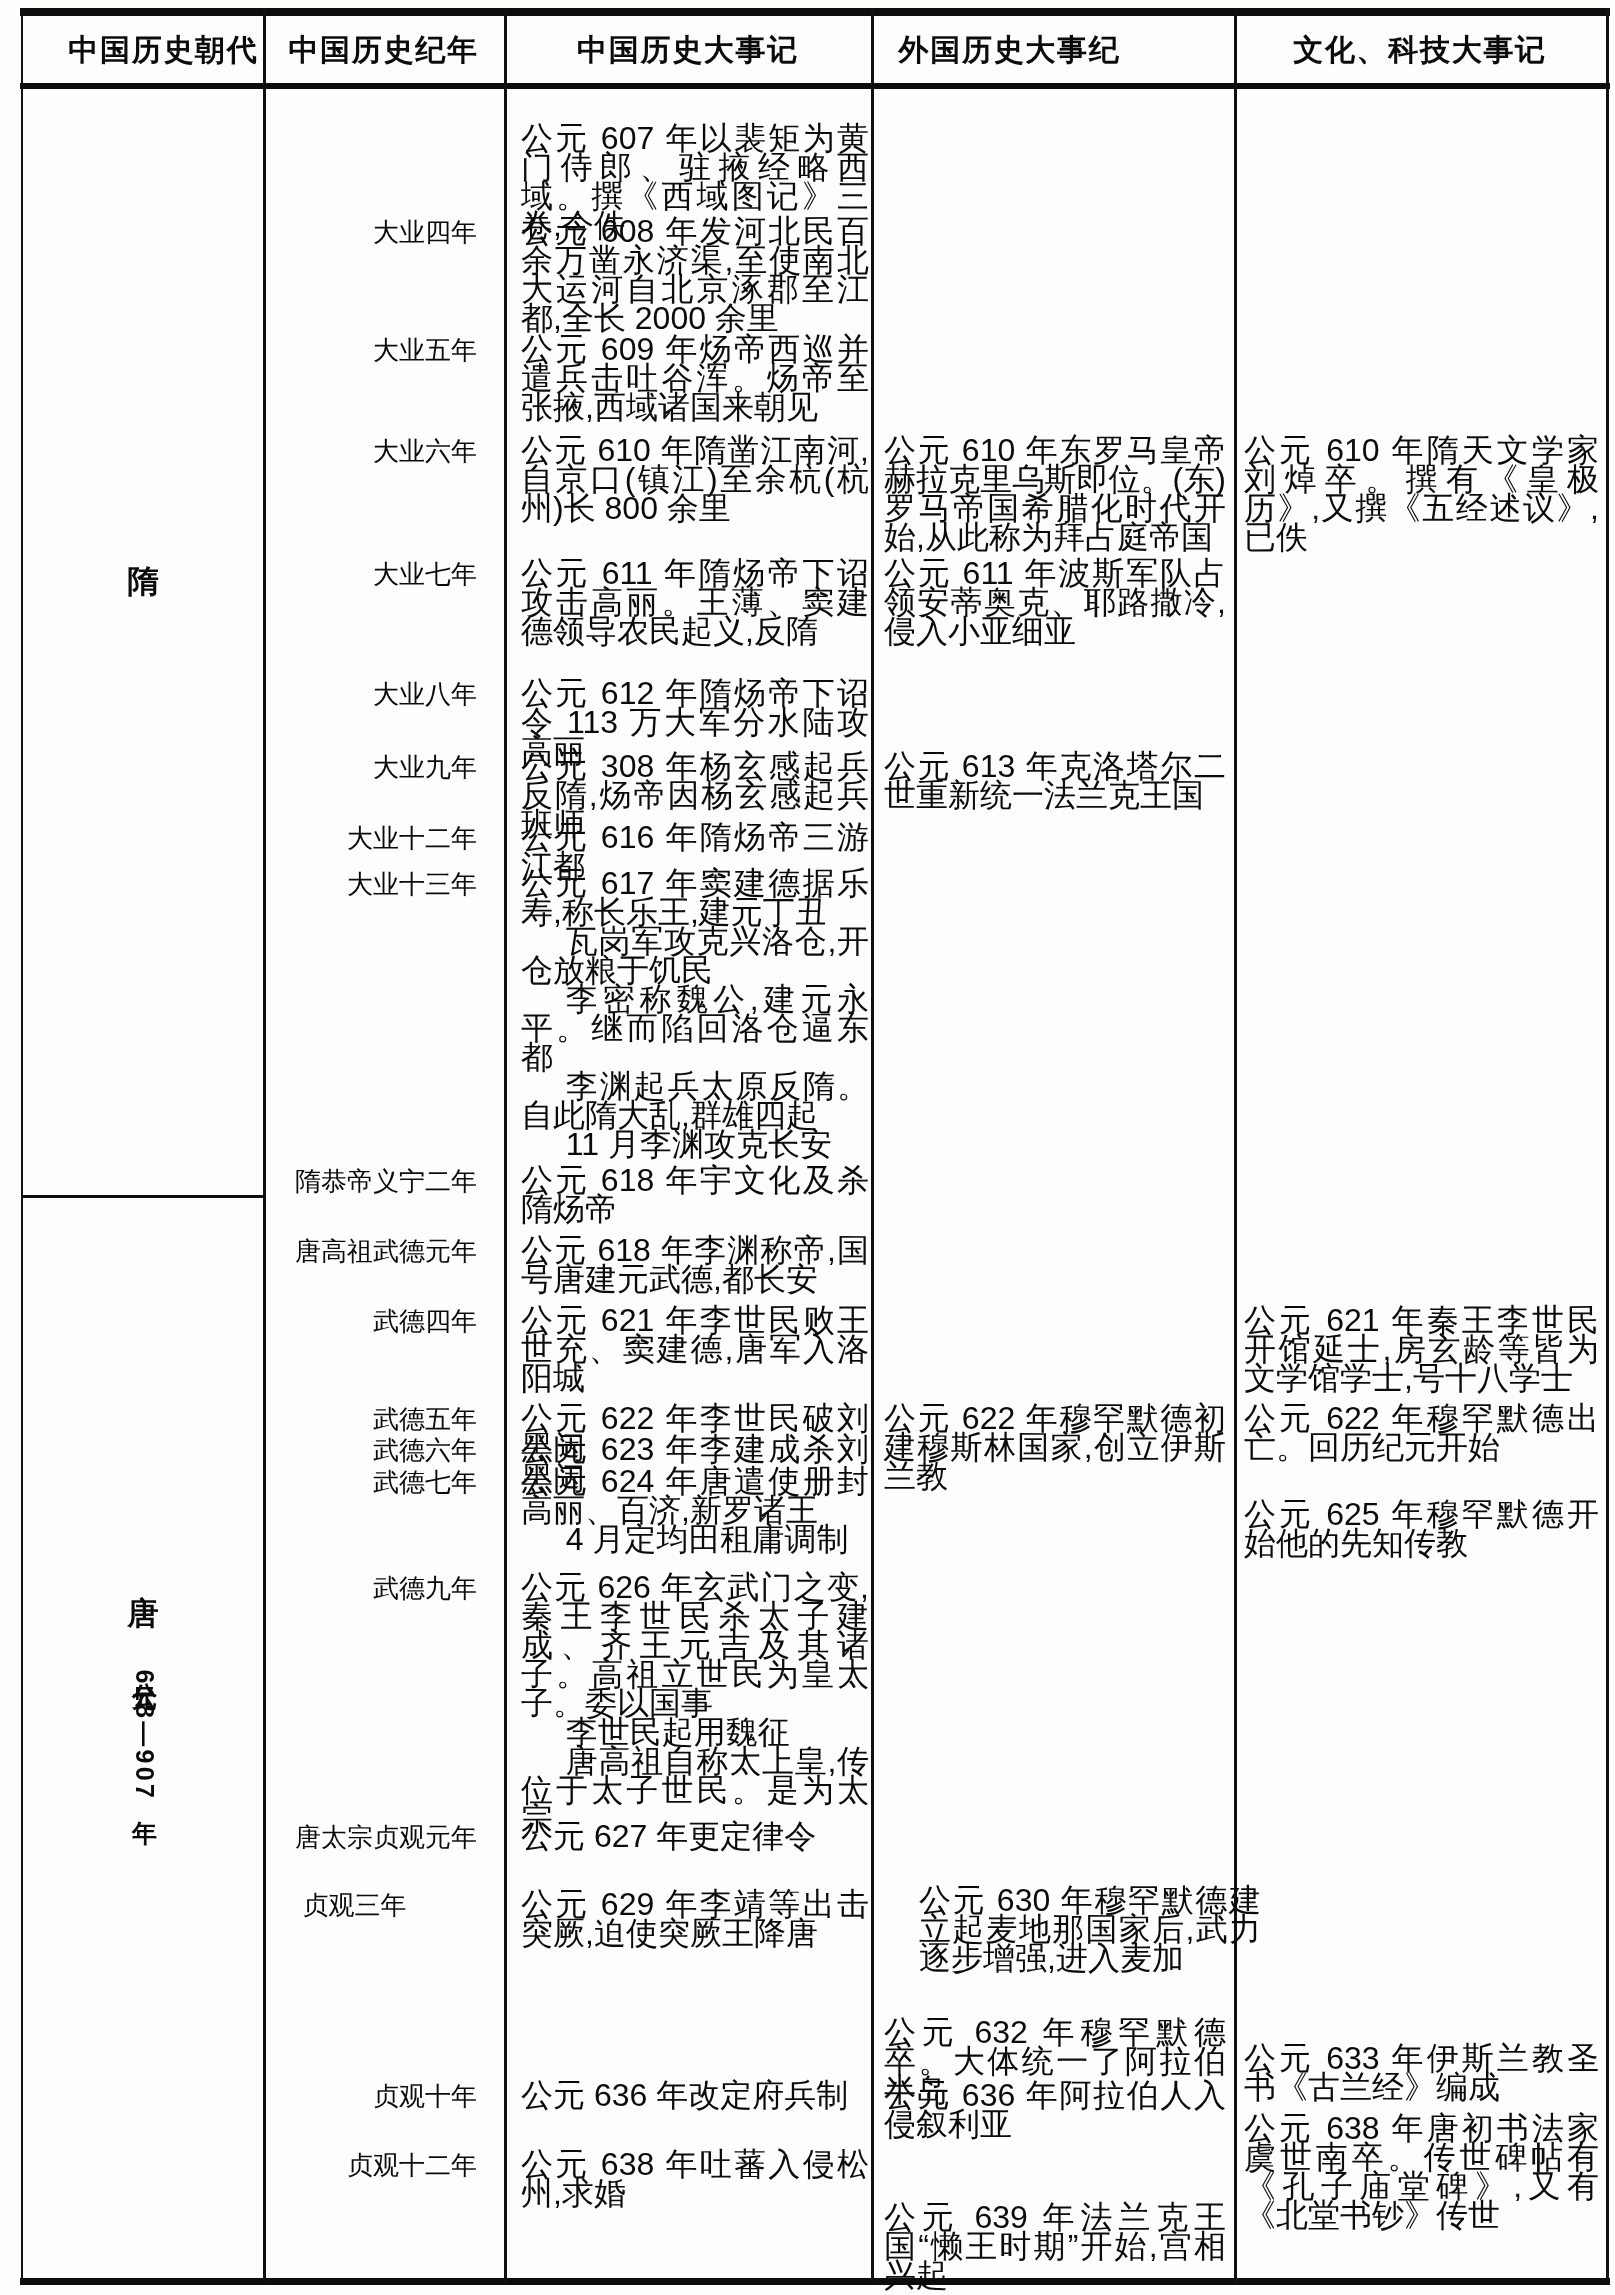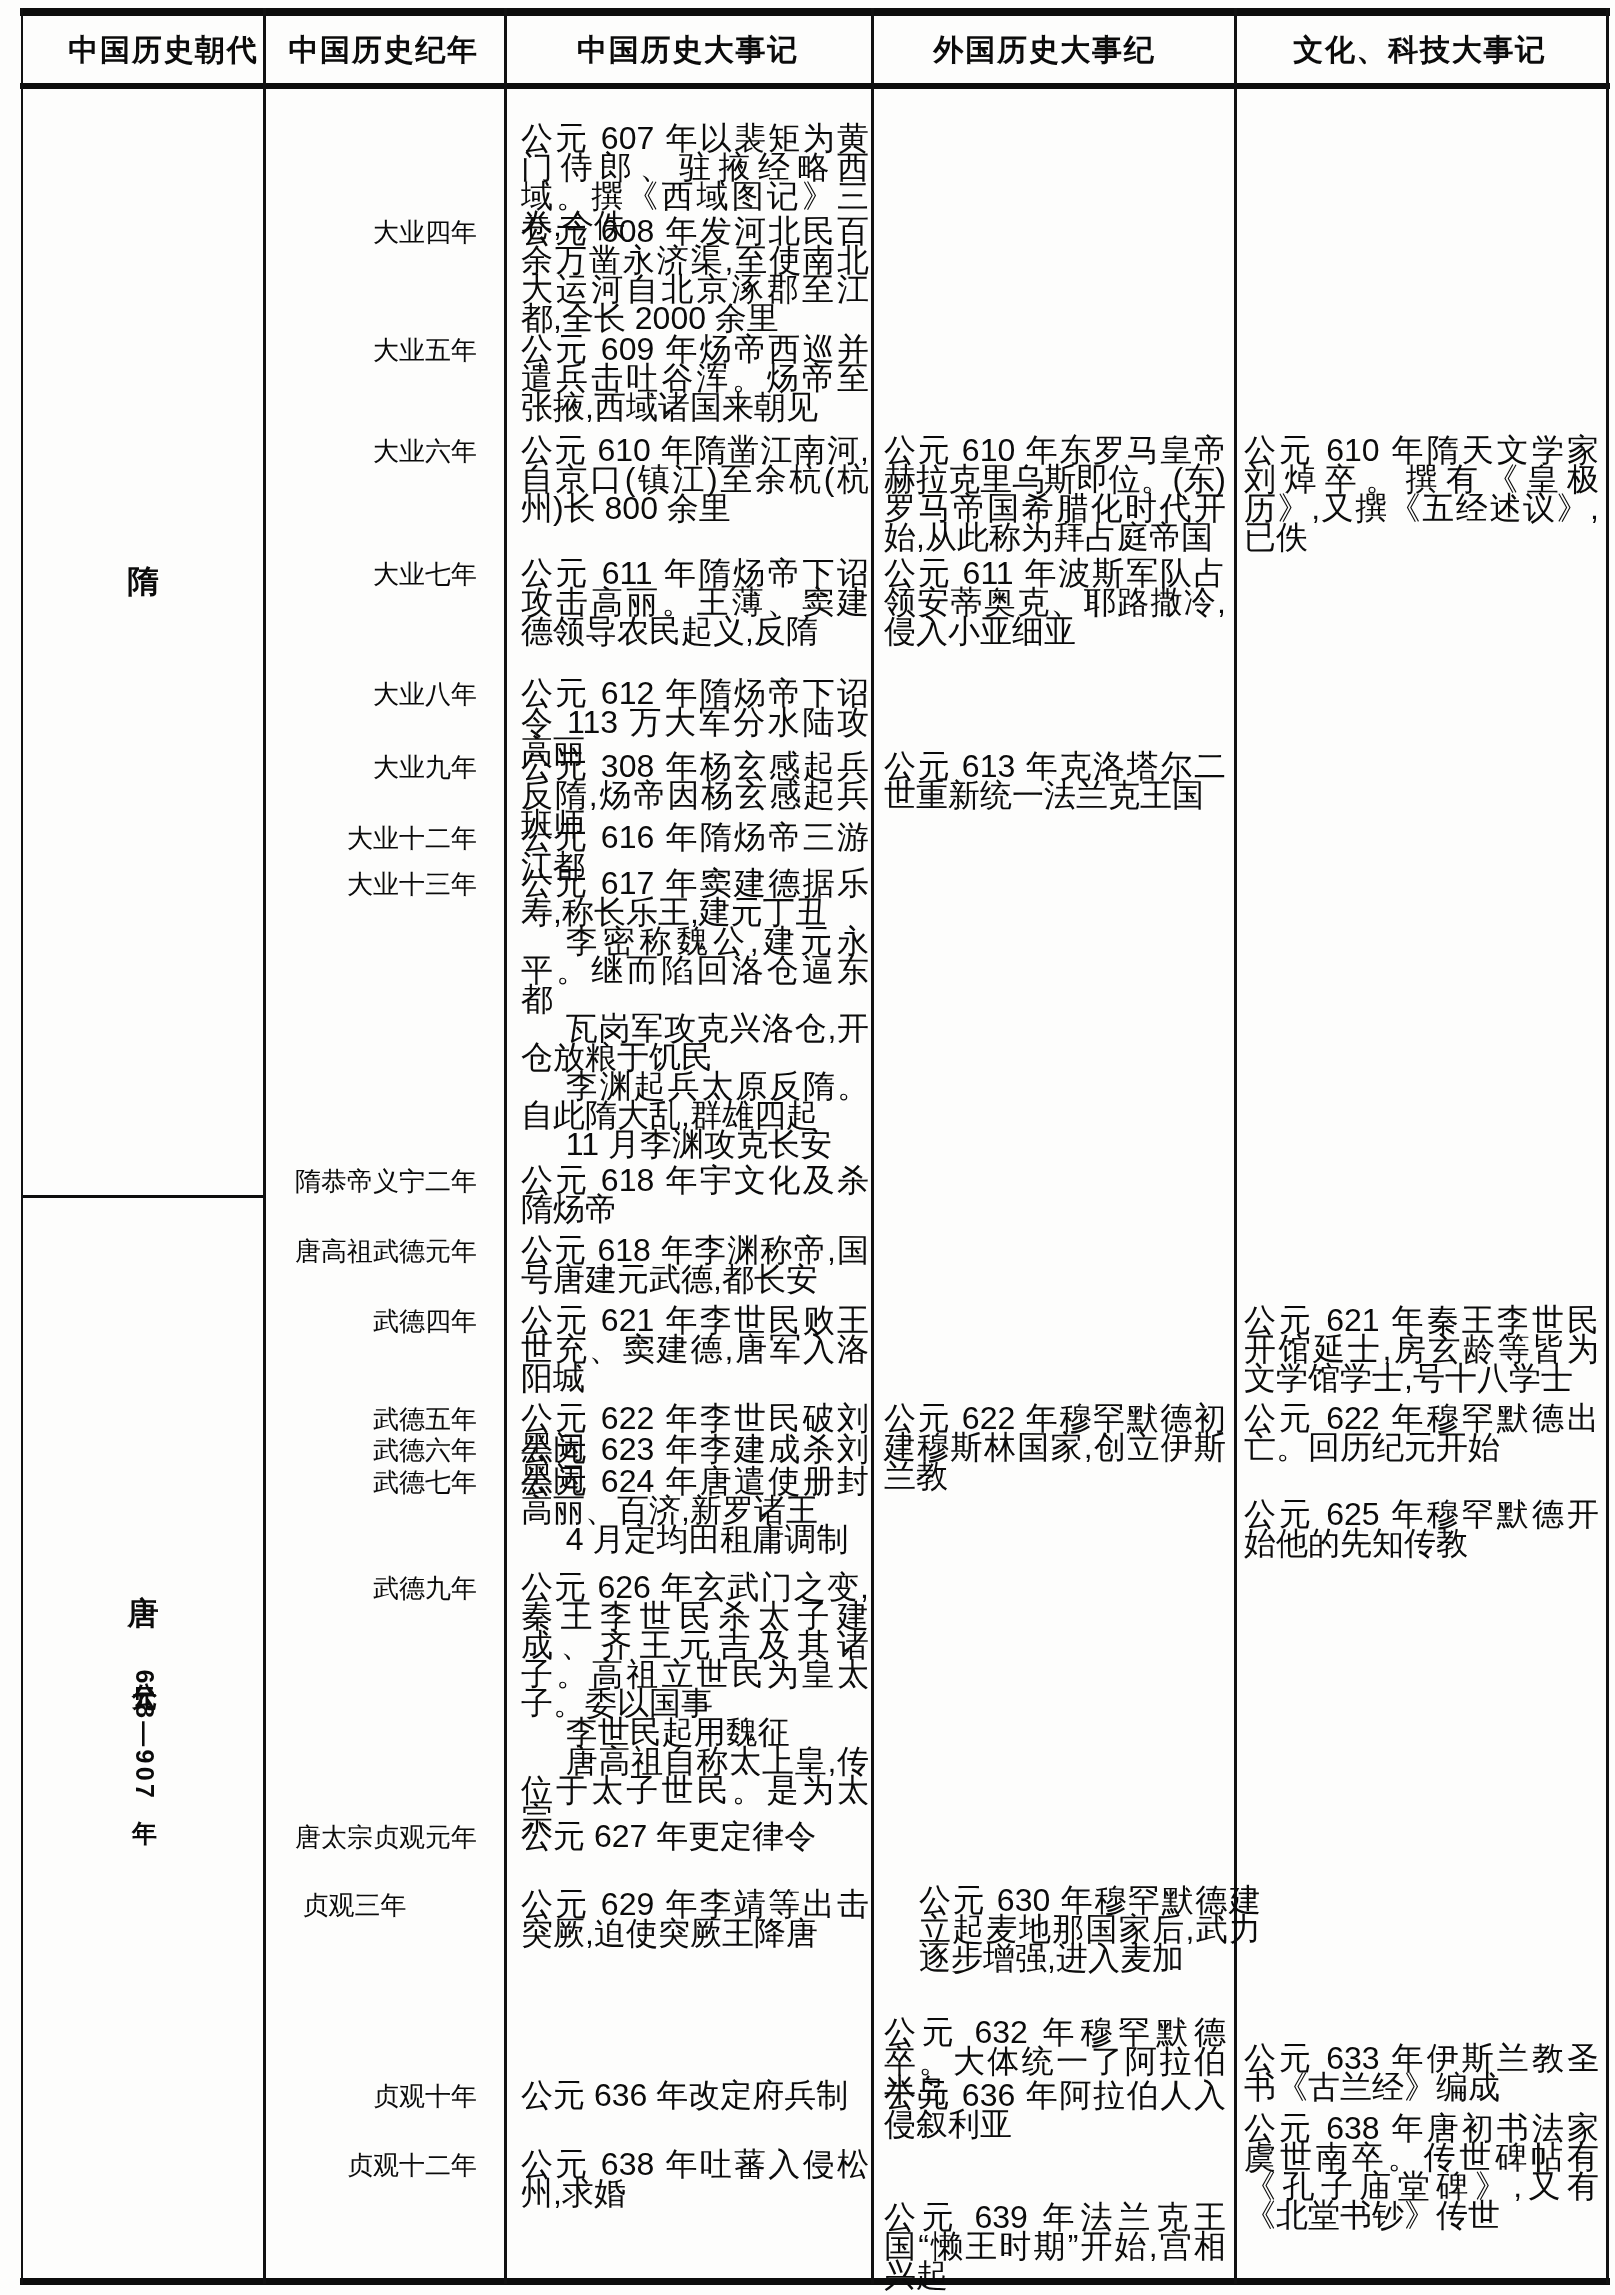--- a/index.html
+++ b/index.html
@@ -32,21 +32,21 @@
   <div class="vline" style="left:21px;top:8.3px;width:1.7px;height:2276px;"></div>
   <div class="vline" style="left:263px;top:8.3px;width:2.5px;height:2276px;"></div>
   <div class="vline" style="left:504px;top:8.3px;width:3.3px;height:2276px;"></div>
   <div class="vline" style="left:871px;top:8.3px;width:2.5px;height:2276px;"></div>
   <div class="vline" style="left:1234px;top:8.3px;width:2.5px;height:2276px;"></div>
   <div class="vline" style="left:1606px;top:8.3px;width:3.3px;height:2276px;"></div>
 
   <div class="hdr" style="left:22.4px;width:282px;">中国历史朝代</div>
   <div class="hdr" style="left:263px;width:241px;">中国历史纪年</div>
   <div class="hdr" style="left:504px;width:368px;">中国历史大事记</div>
-  <div class="hdr" style="left:863px;width:363px;text-align:center;">外国历史大事纪</div>
+  <div class="hdr" style="left:828px;width:363px;text-align:center;">外国历史大事纪</div>
   <div class="hdr" style="left:1234px;width:372px;">文化、科技大事记</div>
 
   <div class="dyn" style="top:561px;">隋</div>
   <div class="dyn" style="top:1593px;">唐</div>
   <div class="dyn-years">公元618—907年</div>
 
   <div class="era" style="top:217px;">大业四年</div>
   <div class="era" style="top:335px;">大业五年</div>
   <div class="era" style="top:436px;">大业六年</div>
   <div class="era" style="top:559px;">大业七年</div>
@@ -69,22 +69,22 @@
   <div class="blk c3" style="top:124px;">公元 607 年以裴矩为黄门侍郎、驻掖经略西域。撰《西域图记》三卷,今佚</div>
   <div class="blk c3" style="top:217px;">公元 608 年发河北民百余万凿永济渠,至使南北大运河自北京涿郡至江都,全长 2000 余里</div>
   <div class="blk c3" style="top:335px;">公元 609 年炀帝西巡并遣兵击吐谷浑。炀帝至张掖,西域诸国来朝见</div>
   <div class="blk c3" style="top:436px;">公元 610 年隋凿江南河,自京口(镇江)至余杭(杭州)长 800 余里</div>
   <div class="blk c3" style="top:559px;">公元 611 年隋炀帝下诏攻击高丽。王薄、窦建德领导农民起义,反隋</div>
   <div class="blk c3" style="top:679px;">公元 612 年隋炀帝下诏令 113 万大军分水陆攻高丽</div>
   <div class="blk c3" style="top:752px;">公元 308 年杨玄感起兵反隋,炀帝因杨玄感起兵班师</div>
   <div class="blk c3" style="top:823px;">公元 616 年隋炀帝三游江都</div>
   <div class="blk c3" style="top:869px;">
     <p>公元 617 年窦建德据乐寿,称长乐王,建元丁丑</p>
+    <p class="ind">瓦岗军攻克兴洛仓,开仓放粮于饥民</p>
     <p class="ind">李密称魏公,建元永平。继而陷回洛仓逼东都</p>
-    <p class="ind">瓦岗军攻克兴洛仓,开仓放粮于饥民</p>
     <p class="ind">李渊起兵太原反隋。自此隋大乱,群雄四起</p>
     <p class="ind">11 月李渊攻克长安</p>
   </div>
   <div class="blk c3" style="top:1166px;">公元 618 年宇文化及杀隋炀帝</div>
   <div class="blk c3" style="top:1236px;">公元 618 年李渊称帝,国号唐建元武德,都长安</div>
   <div class="blk c3" style="top:1306px;">公元 621 年李世民败王世充、窦建德,唐军入洛阳城</div>
   <div class="blk c3" style="top:1404px;">公元 622 年李世民破刘黑闼</div>
   <div class="blk c3" style="top:1435px;">公元 623 年李建成杀刘黑闼</div>
   <div class="blk c3" style="top:1467px;">
     <p>公元 624 年唐遣使册封高丽、百济,新罗诸王</p>

